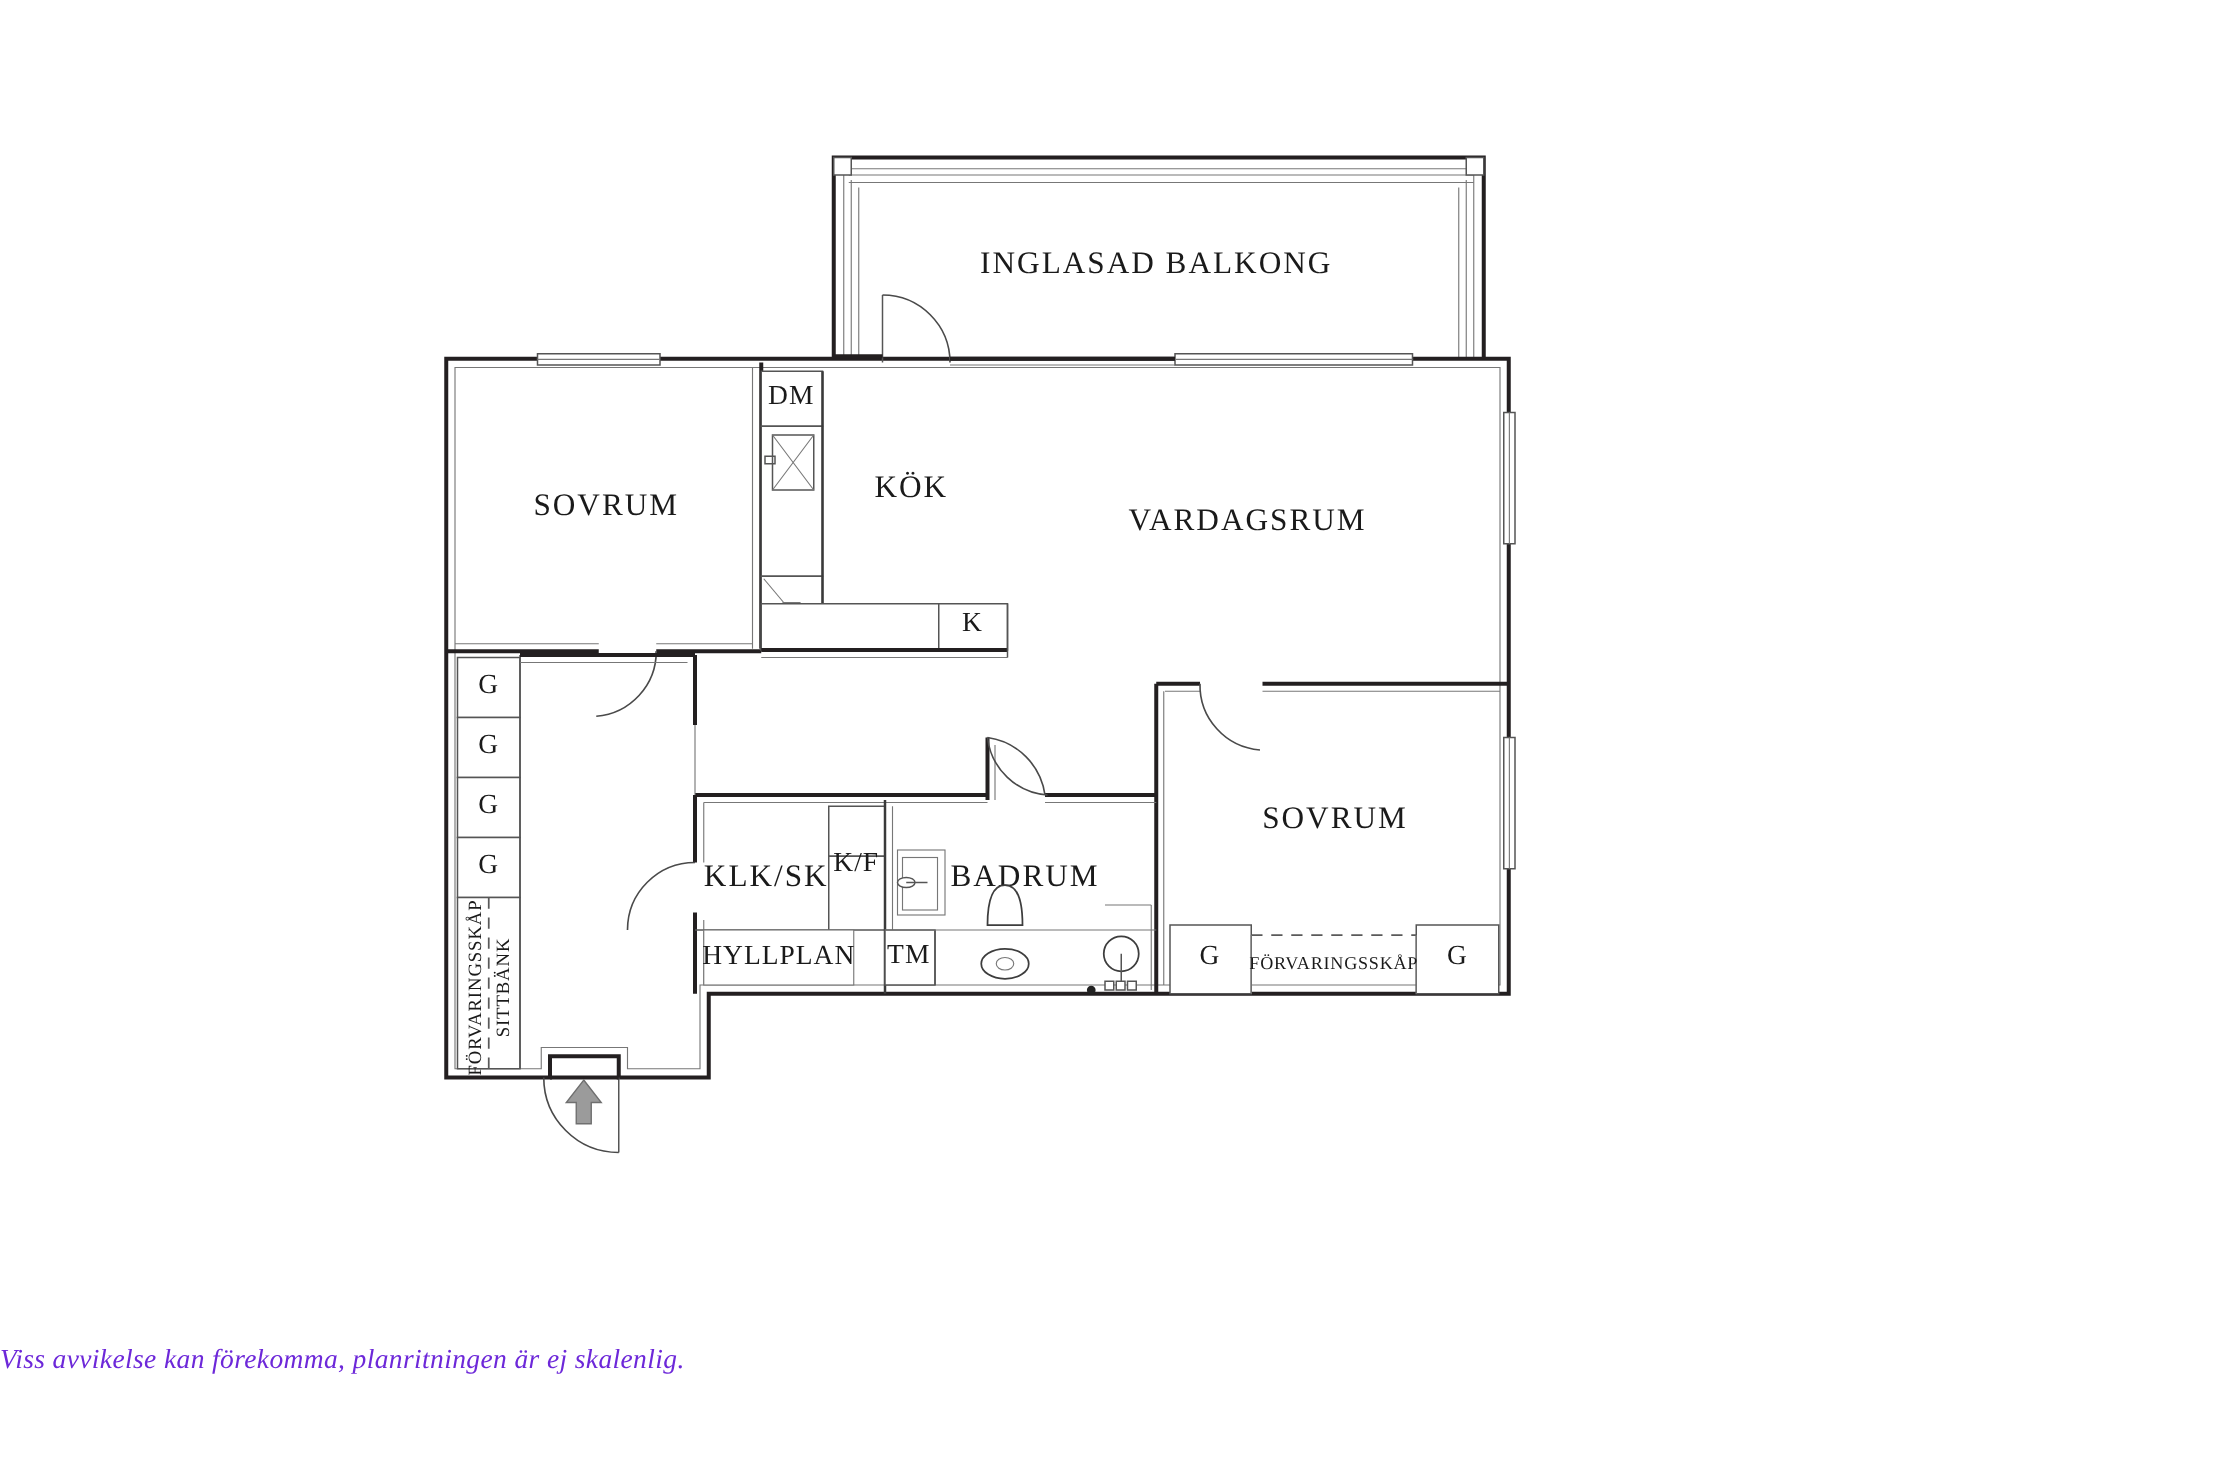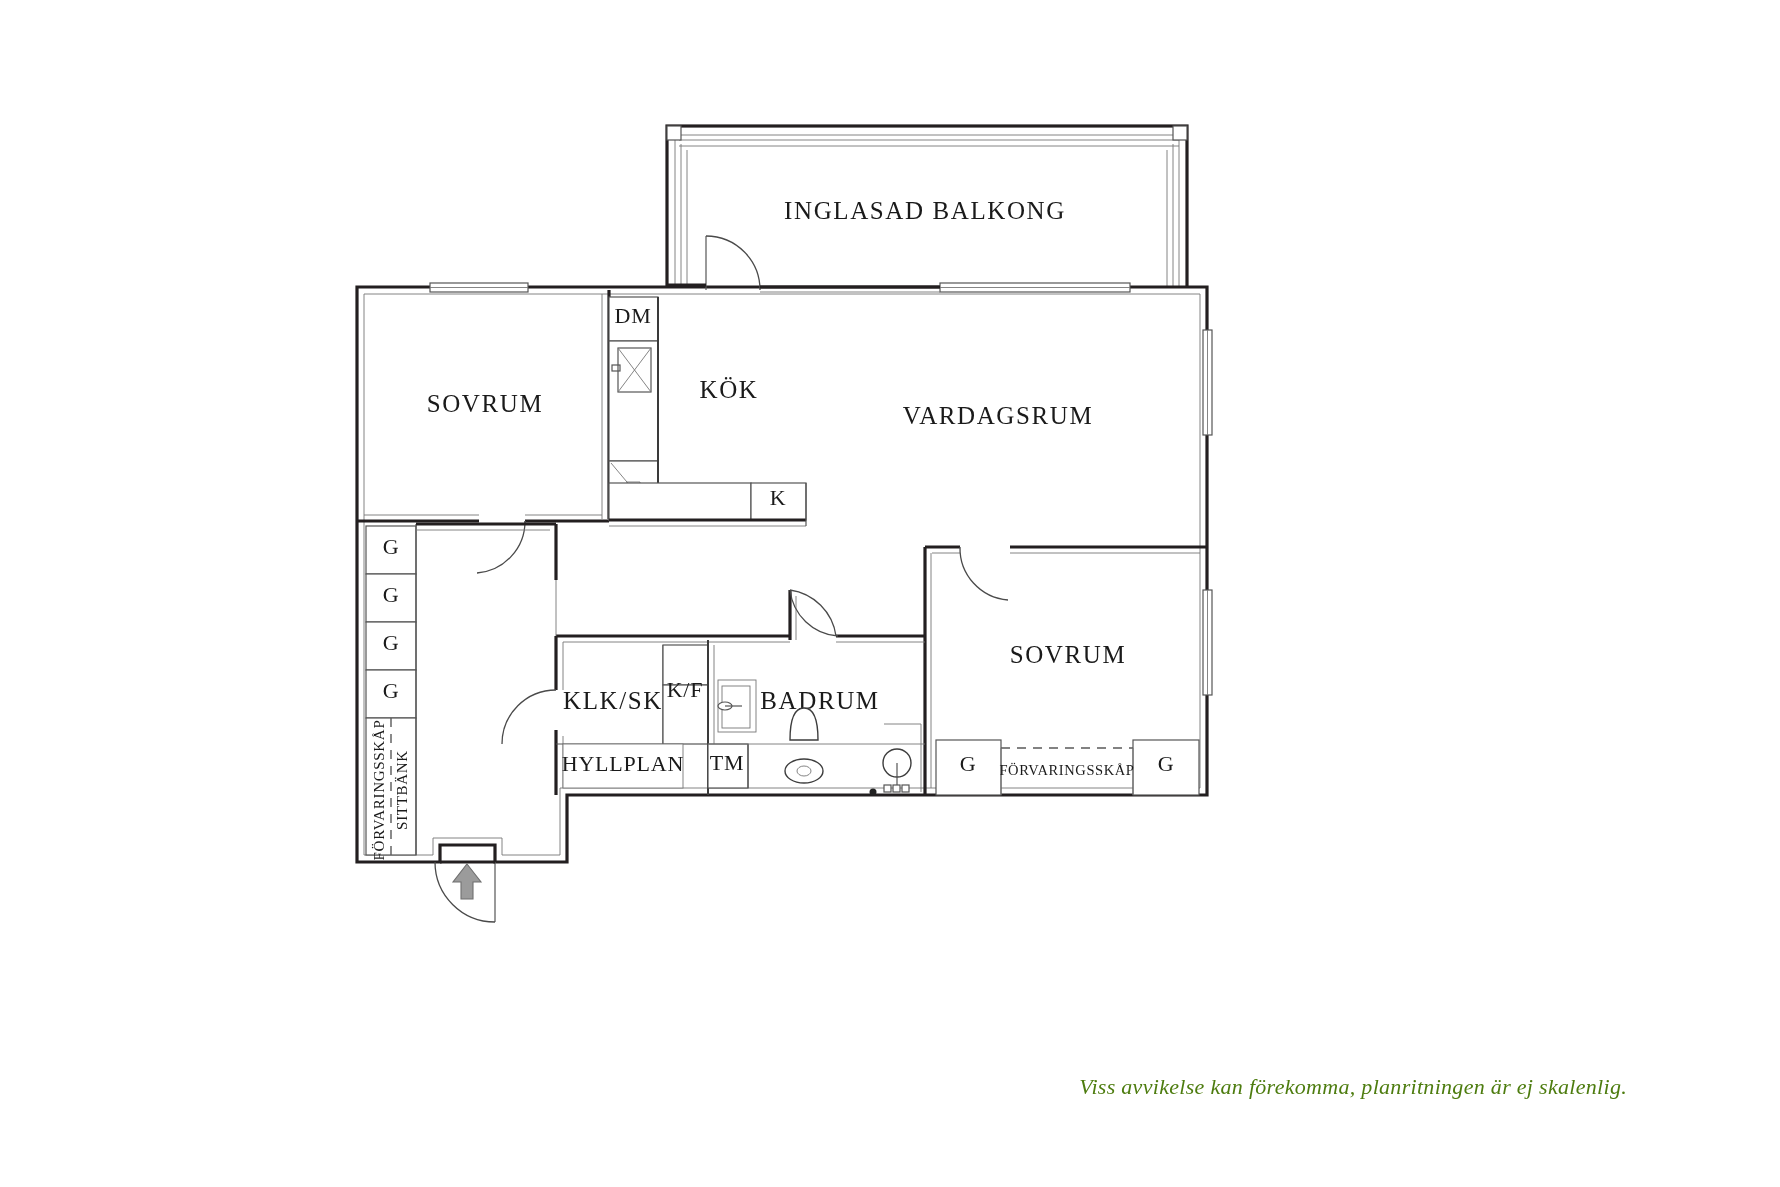--- a/index.html
+++ b/index.html
@@ -67,26 +67,26 @@
     font-size: 15px;
     letter-spacing: 0.7px;
     text-anchor: middle;
     dominant-baseline: middle;
   }
   .caption {
     position: absolute;
     left: 0;
     top: 1074px;
     width: 1627px;
-    text-align: right;
+    text-align: left;
     font-family: "Liberation Serif", "DejaVu Serif", serif;
     font-style: italic;
     font-size: 22px;
     letter-spacing: 0.3px;
-    color: #4d7c0f;
+    color: #6d28d9;
   }
 </style>
 </head>
 <body>
 
 <div id="plan-wrap">
 
   <svg id="floorplan" viewBox="0 0 1780 1187" xmlns="http://www.w3.org/2000/svg">
 
     <g>

